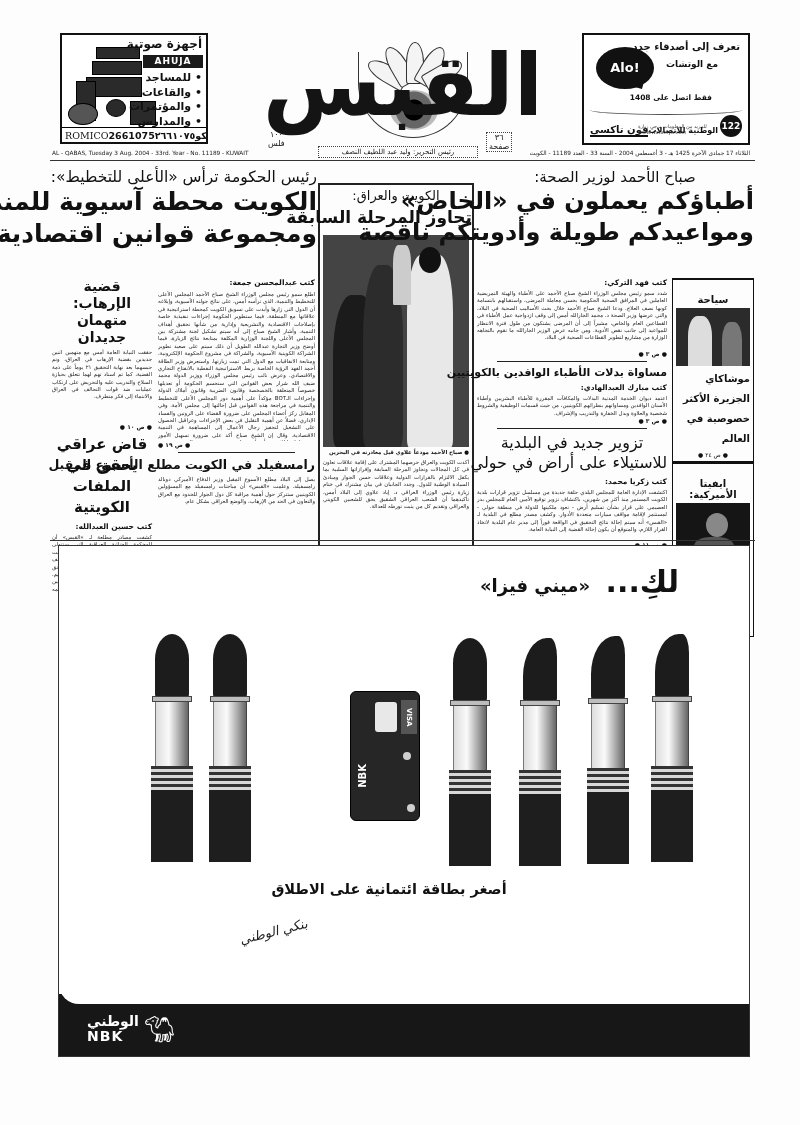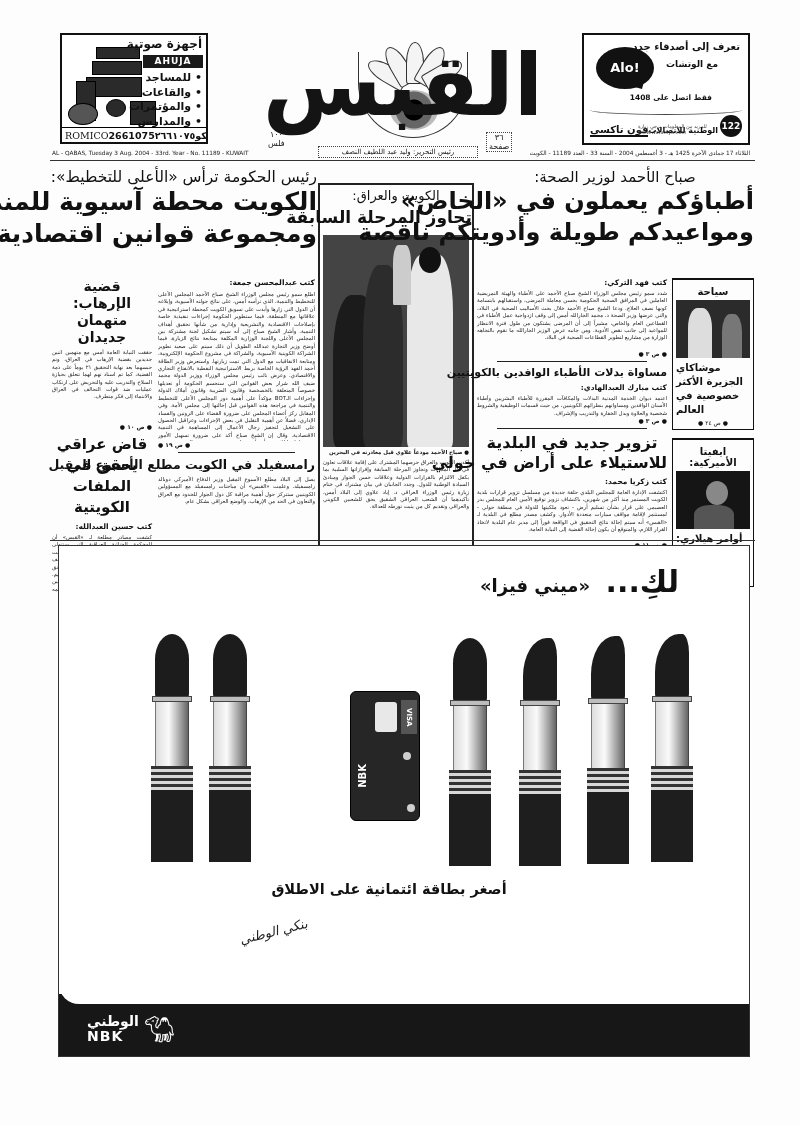--- a/index.html
+++ b/index.html
@@ -71,26 +71,26 @@
   .lead-right { left: 476px; top: 168px; width: 278px; }
   .lead-right .kicker { font-size: 15px; }
   .lead-right .head { font-size: 24px; line-height: 31px; }
 
   
   .col-far-left { left: 52px; top: 278px; width: 100px; }
   .col-far-left .head { font-size: 14px; line-height: 17px; white-space: normal; }
   .col-mid-left { left: 158px; top: 278px; width: 157px; }
   .col-mid-right { left: 477px; top: 278px; width: 190px; }
   .col-mid-right .head-sm { font-size: 11px; font-weight: bold; direction: rtl; text-align: center; white-space: nowrap; letter-spacing: -0.5px; }
-  .col-mid-right .head-md { font-size: 16px; font-weight: bold; direction: rtl; text-align: center; line-height: 20px; white-space: nowrap; }
+  .col-mid-right .head-md { font-size: 16px; font-weight: normal; direction: rtl; text-align: center; line-height: 20px; white-space: nowrap; }
   .col-far-right { left: 672px; top: 278px; width: 82px; }
-  .promo { border: 1.5px solid #111; border-top: 2.5px solid #111; padding: 6px 3px 3px; margin-bottom: 8px; }
+  .promo { border: 1.5px solid #111; border-top: 2.5px solid #111; padding: 14px 3px 3px; }
   .promo .ptitle { font-size: 10px; font-weight: bold; direction: rtl; text-align: center; }
   .promo .pphoto { height: 58px; background: #2b2b2b; margin: 3px 0; position: relative; overflow: hidden; }
-  .promo .ptext { font-size: 10px; font-weight: bold; direction: rtl; text-align: left; line-height: 14px; }
+  .promo .ptext { font-size: 10px; font-weight: bold; direction: rtl; text-align: right; line-height: 20px; }
   .promo .pref { font-size: 6px; text-align: center; direction: rtl; margin-top: 2px; }
 
   
   .ad-bottom { left: 58px; top: 545px; width: 692px; height: 512px; border: 1px solid #333; background: #fff; overflow: hidden; }
   .ad-bottom .slogan { position: absolute; left: 290px; top: 18px; width: 330px; direction: rtl; text-align: right; font-weight: bold; white-space: nowrap; }
   .ad-bottom .slogan .big { font-size: 30px; }
   .ad-bottom .slogan .mid { font-size: 18px; margin-right: 10px; }
   .lipstick { position: absolute; width: 42px; height: 232px; }
   .lipstick .bullet { position: absolute; left: 4px; top: 0; width: 34px; height: 64px; background: #1c1c1c; border-radius: 50% 50% 4px 4px / 40% 40% 4px 4px; }
   .lipstick .rim { position: absolute; left: 1px; top: 62px; width: 40px; height: 6px; background: #bdbdbd; border: 1px solid #444; }

